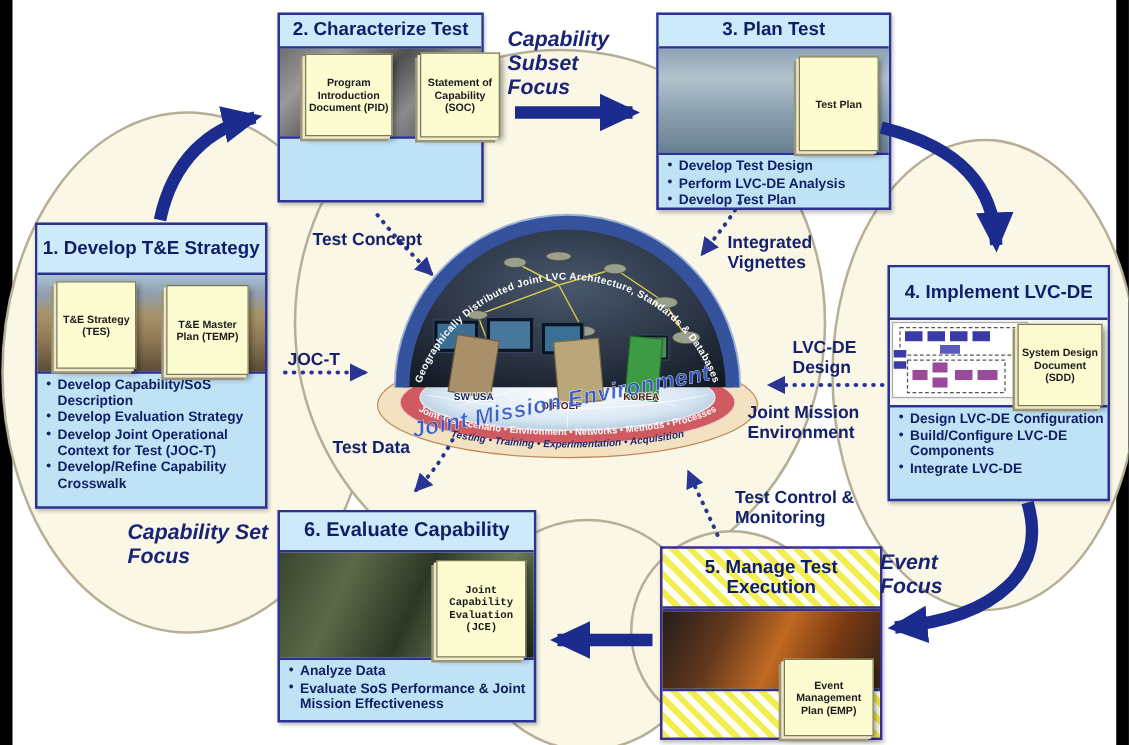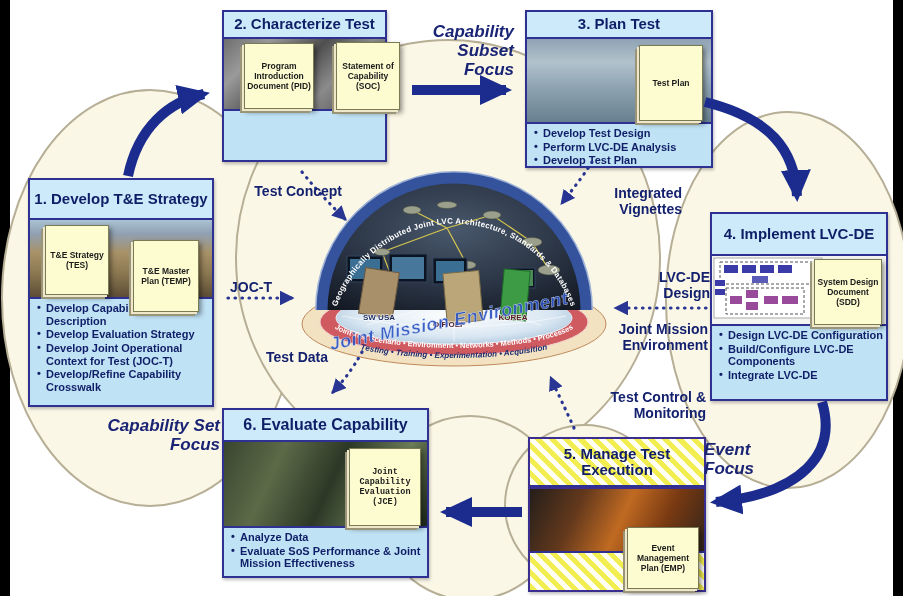--- a/index.html
+++ b/index.html
@@ -23,21 +23,21 @@
        box-shadow:-2px 2px 0 #eee8c8,-4px 4px 0 #9a9578,2px 3px 5px rgba(0,0,0,.45);}
   .bullets{margin:0;padding:3px 2px 2px 7px;color:#0f1e66;font-weight:bold;
            font-size:11px;line-height:1.15;}
   .bullets li{list-style:none;position:relative;padding-left:9px;margin-bottom:1px;}
   .bullets li::before{content:"•";position:absolute;left:0;top:-1px;}
 
   #s1{left:28px;top:178px;width:186px;height:229px;}
   #s1 .hdr{height:38px;font-size:15px;}
   #s1 .media{height:77px;background:linear-gradient(180deg,#a9c2d2 0%,#90a0b2 18%,#a89268 42%,#8a7650 70%,#5d4d36 100%);}
   #s1 .d1{left:15px;top:5px;width:58px;height:64px;}
-  #s1 .d2{left:103px;top:20px;width:60px;height:66px;}
+  #s1 .d2{left:103px;top:8px;width:60px;height:66px;}
 
   #s2{left:222px;top:10px;width:165px;height:152px;}
   #s2 .hdr{height:25px;font-size:15px;}
   #s2 .media{height:70px;background:linear-gradient(135deg,#6e6e6e 0%,#9a9a9a 20%,#4f4f4f 45%,#8b8b8b 65%,#3c3c3c 100%);}
   #s2 .d1{left:20px;top:4px;width:64px;height:60px;}
   #s2 .d2{left:112px;top:3px;width:58px;height:62px;}
 
   #s3{left:525px;top:10px;width:188px;height:158px;}
   #s3 .hdr{height:25px;font-size:15px;}
   #s3 .media{height:83px;background:linear-gradient(180deg,#8fa3b5 0%,#b2c2cc 28%,#8ea3b2 58%,#67direct 0,#67808f 100%);}
@@ -53,21 +53,21 @@
   #s5 .hdr{height:46px;font-size:15px;background:transparent;}
   #s5 .media{height:62px;background:linear-gradient(115deg,#241e1a 0%,#64391c 28%,#c06a22 52%,#7a3a12 74%,#33241a 100%);}
   #s5 .d1{right:5px;top:2px;width:66px;height:56px;margin-top:36px;}
 
   #s6{left:222px;top:408px;width:207px;height:170px;}
   #s6 .hdr{height:30px;font-size:16px;}
   #s6 .media{height:84px;background:linear-gradient(115deg,#39462f 0%,#5c6a48 26%,#2c3826 52%,#6c7c58 78%,#1c281a 100%);font-family:Liberation Mono, monospace;}
   #s6 .d1{right:6px;top:6px;width:66px;height:72px;}
 
   
-  .lbl{position:absolute;color:#14216e;font-weight:bold;z-index:40;text-align:right;line-height:1.12;}
+  .lbl{position:absolute;color:#14216e;font-weight:bold;z-index:40;text-align:left;line-height:1.12;}
   .focus{font-style:italic;font-size:17px;color:#1a2475;}
   #l-subset{left:406px;top:22px;width:108px;}
   #l-testconcept{left:250px;top:184px;width:92px;font-size:14px;}
   #l-joct{left:230px;top:280px;width:60px;font-size:14px;text-align:left;}
   #l-testdata{left:266px;top:350px;width:62px;font-size:14px;}
   #l-vignettes{left:582px;top:186px;width:100px;font-size:14px;}
   #l-lvcdesign{left:634px;top:270px;width:76px;font-size:14px;}
   #l-jme{left:598px;top:322px;width:110px;font-size:14px;}
   #l-testcontrol{left:588px;top:390px;width:118px;font-size:14px;}
   #l-eventfocus{left:704px;top:440px;width:82px;text-align:left;}

